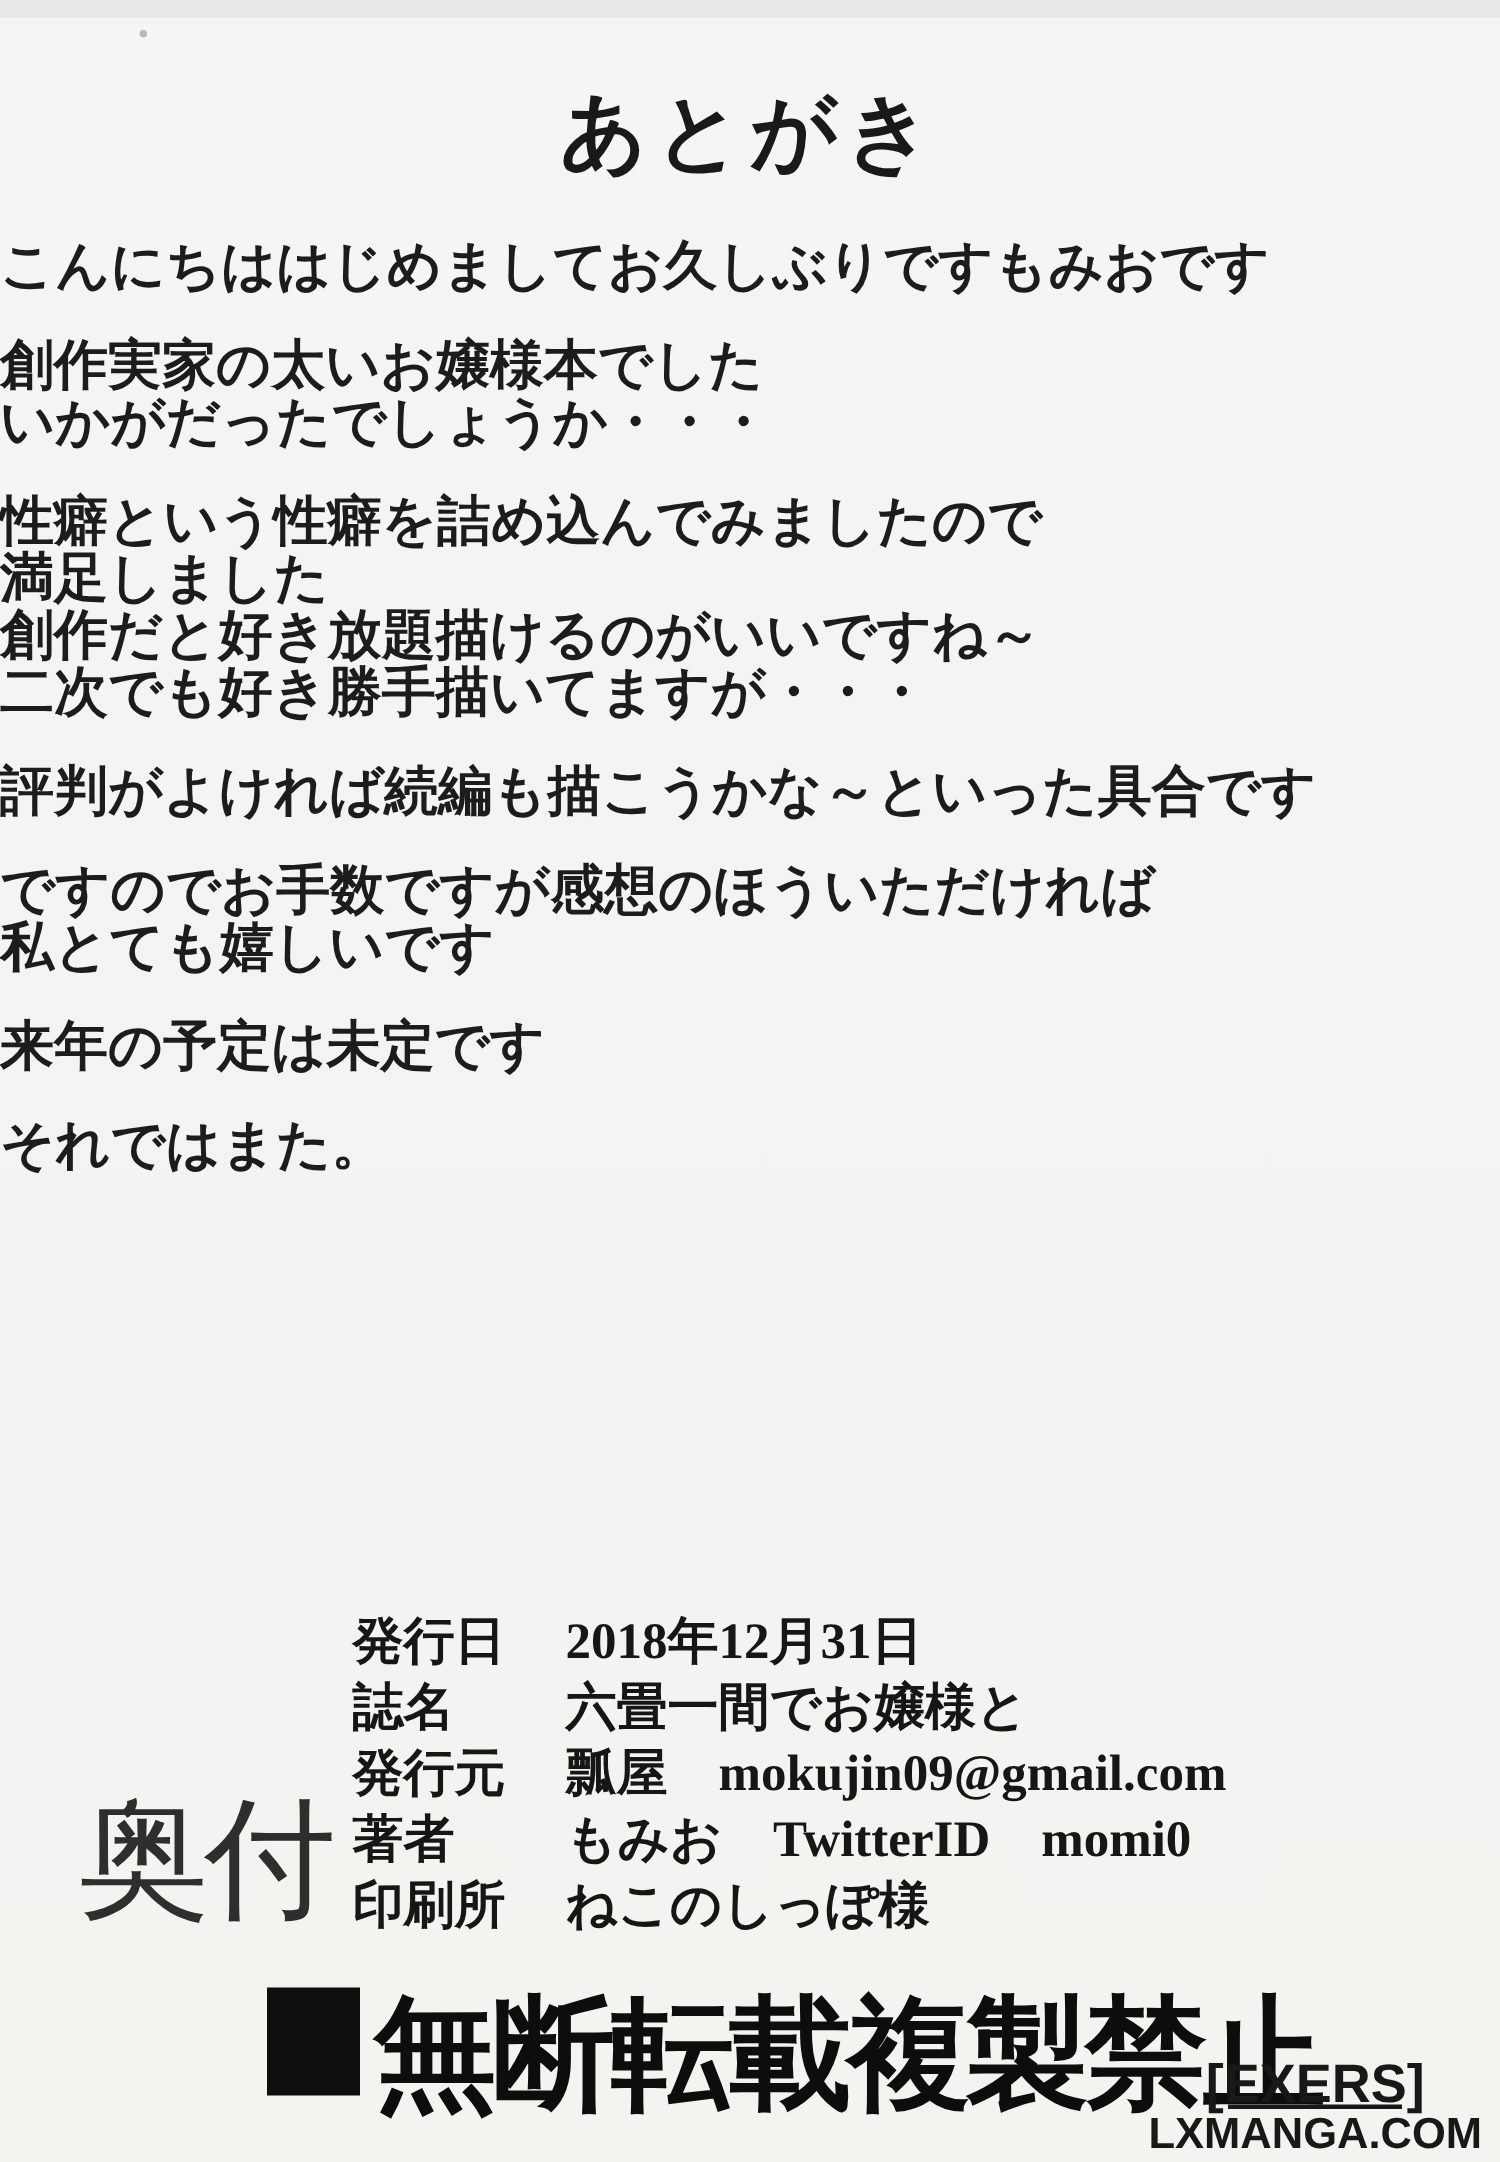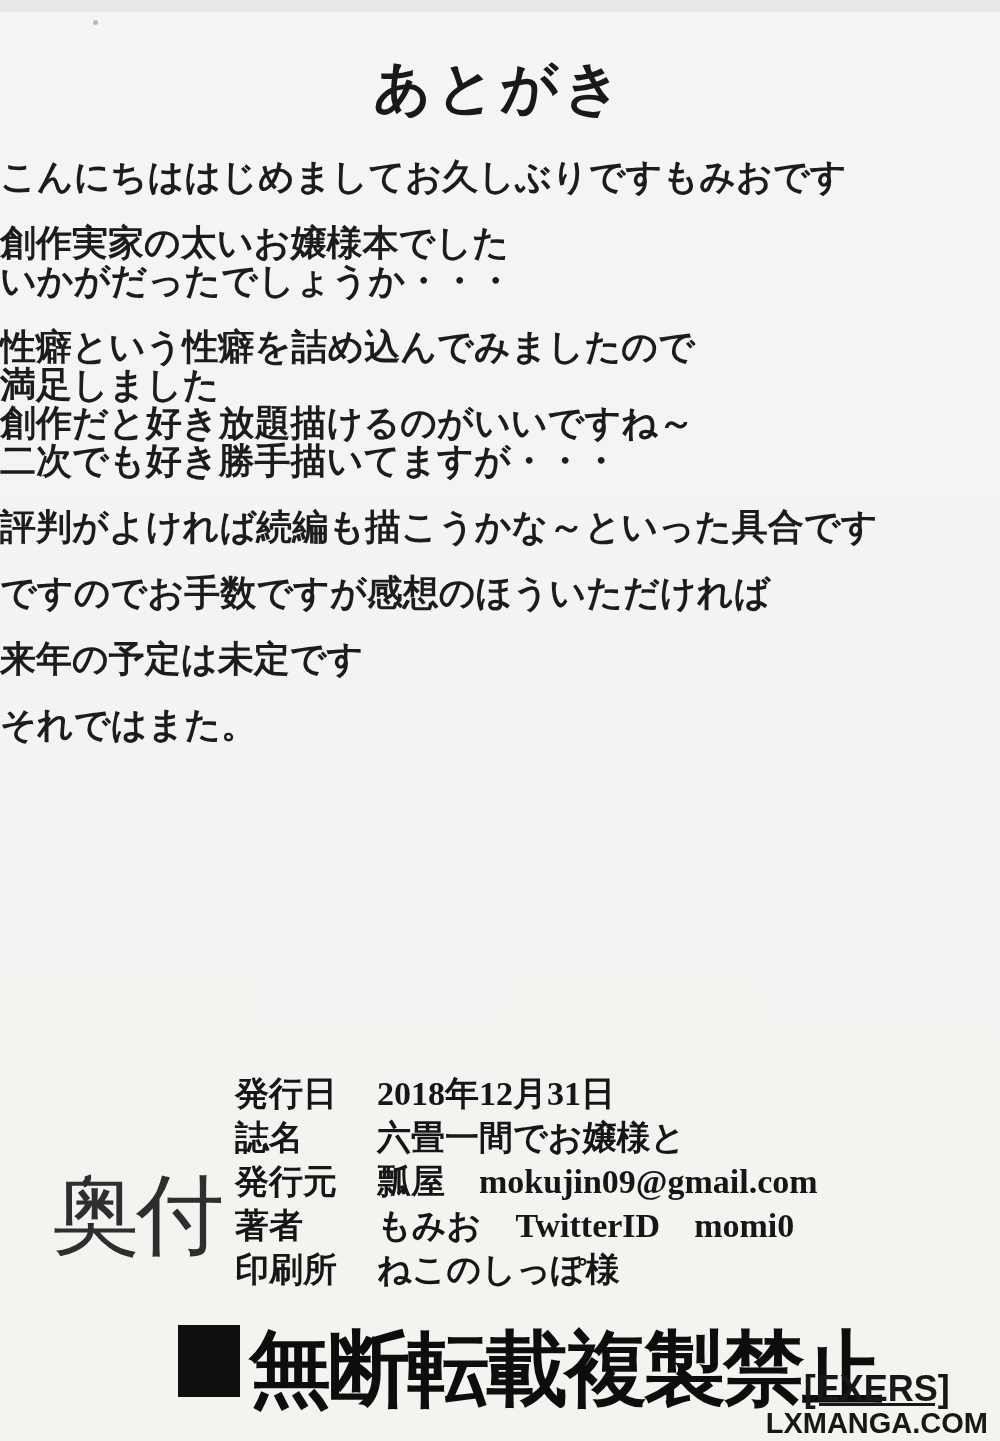--- a/index.html
+++ b/index.html
@@ -41,21 +41,21 @@
     font-size: 36px;
     line-height: 38px;
     color: #1c1c1c;
   }
   .para { margin: 0 0 28px 0; }
   .para .line { white-space: nowrap; }
   
   .okuzuke-label {
     position: absolute;
     left: 52px;
-    top: 1144px;
+    top: 1168px;
     font-family: Liberation Mono, monospace;
     font-weight: 200;
     font-size: 88px;
     letter-spacing: -4px;
     color: #2e2e2e;
   }
   .colophon-table {
     position: absolute;
     left: 235px;
     top: 1060px;
@@ -144,20 +144,21 @@
       <div class="line">性癖という性癖を詰め込んでみましたので</div>
       <div class="line">満足しました</div>
       <div class="line">創作だと好き放題描けるのがいいですね～</div>
       <div class="line">二次でも好き勝手描いてますが・・・</div>
     </div>
     <div class="para">
       <div class="line">評判がよければ続編も描こうかな～といった具合です</div>
     </div>
     <div class="para">
       <div class="line">ですのでお手数ですが感想のほういただければ</div>
+      <div class="line">私とても嬉しいです</div>
     </div>
     <div class="para">
       <div class="line">来年の予定は未定です</div>
     </div>
     <div class="para">
       <div class="line">それではまた。</div>
     </div>
   </div>
 
   <div class="okuzuke-label">奥付</div>

